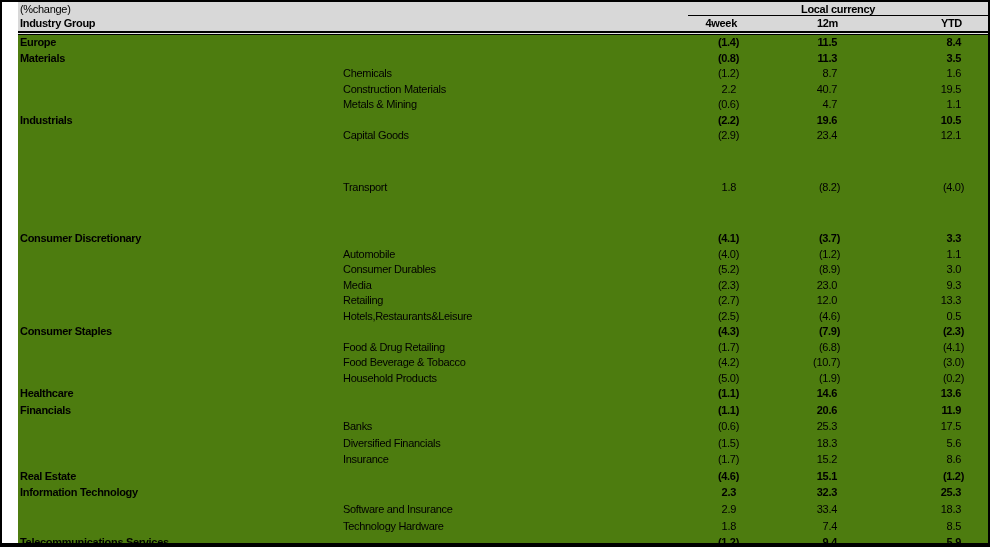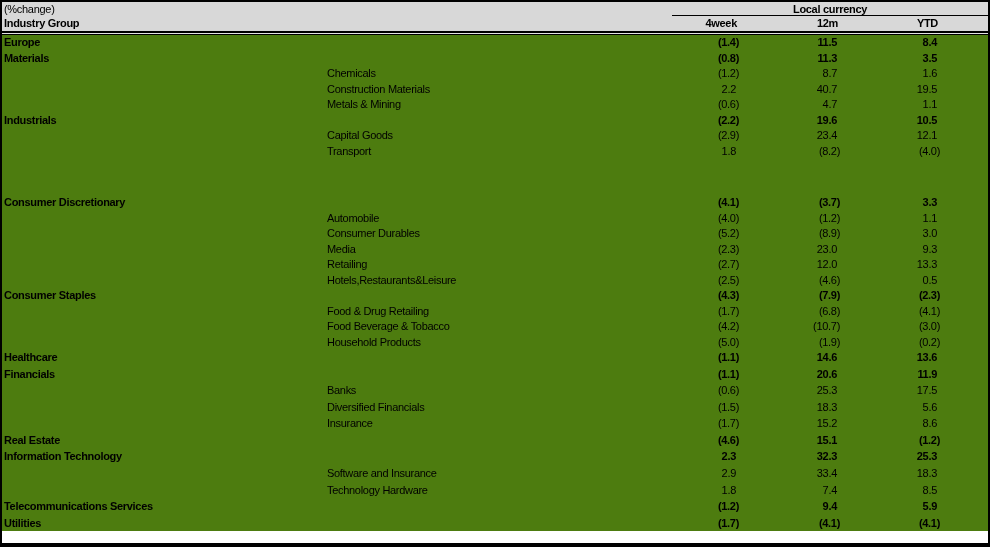--- a/index.html
+++ b/index.html
@@ -11,20 +11,21 @@
     letter-spacing: -0.3px;
   }
   .table {
     position: relative;
     width: 990px;
     height: 547px;
     border: 2px solid #000;
     border-bottom-width: 4px;
     background: #fff;
     overflow: hidden;
+    padding-left: 16px;
   }
   
   .header { background: #d8d8d8; }
   .hrow1 { position: relative; height: 14px; }
   .pct {
     position: absolute; left: 2px; top: 0;
     line-height: 15px; white-space: nowrap;
   }
   .currency {
     position: absolute; left: 670px; right: 0; top: 0;
@@ -39,21 +40,21 @@
     position: absolute; left: 2px; top: 0;
     font-weight: bold; line-height: 15px; white-space: nowrap;
   }
   .hcol {
     position: absolute; top: 0; width: 90px;
     text-align: right; font-weight: bold; line-height: 15px;
     padding-right: 2px;
   }
   .v0 { right: 249px; }
   .v1 { right: 148px; }
-  .v2 { right: 48px; }
+  .v2 { right: 24px; }
   
   .divider .d1 { height: 1.5px; background: #000; }
   .divider .d2 { height: 1px;  background: #e4e4e4; }
   .divider .d3 { height: 1.5px; background: #000; }
   
   .body { background: #4d7c0f; }
   .row { position: relative; }
   .cell { position: absolute; top: 0; white-space: nowrap; }
   .label-group { left: 2px; font-weight: bold; }
   .label-sub   { left: 325px; font-weight: normal; }
@@ -122,21 +123,21 @@
     <div class="cell val v0">(2.2)</div>
     <div class="cell val v1 no-paren">19.6</div>
     <div class="cell val v2 no-paren">10.5</div>
   </div>
       <div class="row sub" style="height: 15.5px; line-height: 15.5px;">
     <div class="cell label label-sub">Capital Goods</div>
     <div class="cell val v0">(2.9)</div>
     <div class="cell val v1 no-paren">23.4</div>
     <div class="cell val v2 no-paren">12.1</div>
   </div>
-      <div class="row sub" style="height: 15.5px; line-height: 15.5px;">
+      <div class="row sub" style="height: 15.5px; line-height: 15.5px; margin-top: 36px;">
     <div class="cell label label-sub">Transport</div>
     <div class="cell val v0 no-paren">1.8</div>
     <div class="cell val v1">(8.2)</div>
     <div class="cell val v2">(4.0)</div>
   </div>
       <div class="row group" style="height: 15.5px; line-height: 15.5px; margin-top: 36px;">
     <div class="cell label label-group">Consumer Discretionary</div>
     <div class="cell val v0">(4.1)</div>
     <div class="cell val v1">(3.7)</div>
     <div class="cell val v2 no-paren">3.3</div>

